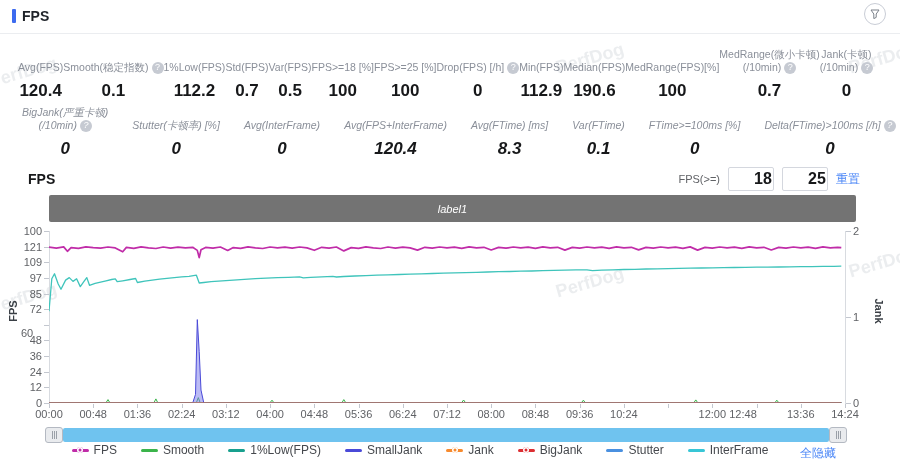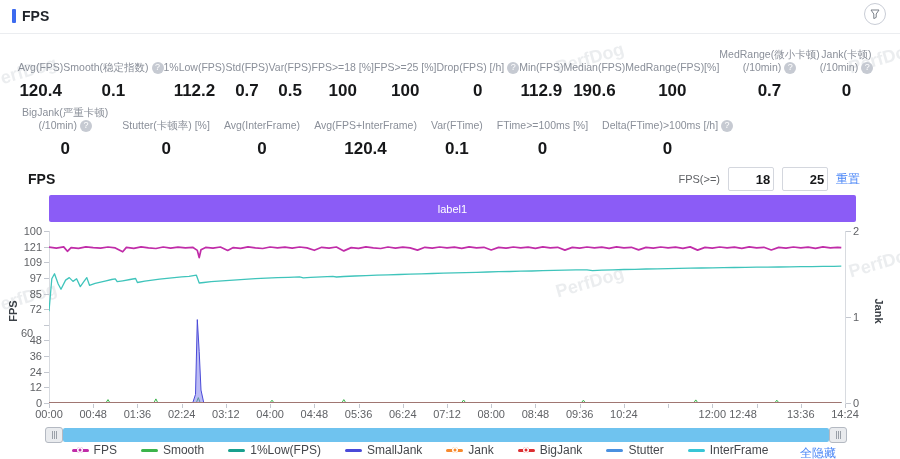--- a/index.html
+++ b/index.html
@@ -13,31 +13,31 @@
   .hdr-title { font-size:14px; font-weight:bold; color:#1f2329; }
   .hdr-divider { position:absolute; top:33px; left:0; width:900px; height:1px; background:#ebedf0; }
   .filter-btn { position:absolute; top:3px; left:864px; width:22px; height:22px; border:1px solid #c9cdd6; border-radius:50%; background:#fff; display:flex; align-items:center; justify-content:center; cursor:pointer; }
 
   
   .wm { position:absolute; font-size:18px; color:rgba(130,140,155,0.16); transform:rotate(-16deg); font-weight:bold; pointer-events:none; white-space:nowrap; }
 
   
   .stats-row { position:absolute; display:flex; align-items:flex-end; }
   .stats-row1 { top:48px; left:18px; width:844px; justify-content:space-between; }
-  .stats-row2 { top:106px; left:22px; gap:14px; }
+  .stats-row2 { top:106px; left:22px; gap:24px;font-style:italic; }
   .stat { display:flex; flex-direction:column; align-items:center; }
   .stat-label { font-size:10.5px; color:#8a8f99; line-height:13px; text-align:center; white-space:nowrap; display:flex; align-items:center; justify-content:center; }
   .stat-value { font-size:17px; font-weight:bold; color:#17181a; margin-top:7px; text-align:center; }
   .help-icon { display:inline-flex; width:12px; height:12px; border-radius:50%; background:#c6cad2; color:#fff; font-size:9px; align-items:center; justify-content:center; margin-left:3px; flex:0 0 auto; }
 
   
   .sec-title { position:absolute; top:171px; left:28px; font-size:14px; font-weight:bold; color:#17181a; }
   .sec-controls { position:absolute; top:167px; left:620px; width:240px; display:flex; align-items:center; justify-content:flex-end; gap:8px; }
   .fps-ge-label { font-size:11px; color:#606266; }
-  .th-input { width:46px; height:24px; border:1px solid #d4d7de; border-radius:2px; text-align:center; font-size:13px; font-weight:bold; color:#17181a; font-family:"Liberation Sans",sans-serif;padding-left:24px; }
+  .th-input { width:46px; height:24px; border:1px solid #d4d7de; border-radius:2px; text-align:center; font-size:16px; font-weight:bold; color:#17181a; font-family:"Liberation Sans",sans-serif;padding-left:24px; }
   .reset-link { font-size:12px; color:#4a86f7; cursor:pointer; text-decoration:none; }
 
   
   .label-bar { position:absolute; top:195px; left:49px; width:807px; height:27px; background:#e8596c; border-radius:2px; display:flex; align-items:center; justify-content:center; }
   .label-bar span { color:#fff; font-size:11px; }
 
   
   .axis-line { position:absolute; background:#d8dbe0; }
   .ytick { position:absolute; font-size:11px; color:#606266; text-align:right; width:30px; }
   .ytick-dash { position:absolute; width:5px; height:1px; background:#c3c7cf; }
@@ -199,20 +199,26 @@
         <div class="stat-value">0</div>
       </div>
       <div class="stat">
         <div class="stat-label">
           <span>Avg(FPS+InterFrame)</span>
         </div>
         <div class="stat-value">120.4</div>
       </div>
       <div class="stat">
         <div class="stat-label">
+          <span>Avg(FTime) [ms]</span>
+        </div>
+        <div class="stat-value">8.3</div>
+      </div>
+      <div class="stat">
+        <div class="stat-label">
           <span>Var(FTime)</span>
         </div>
         <div class="stat-value">0.1</div>
       </div>
       <div class="stat">
         <div class="stat-label">
           <span>FTime&gt;=100ms [%]</span>
         </div>
         <div class="stat-value">0</div>
       </div>
@@ -226,21 +232,21 @@
     </div>
 
   <div class="sec-title">FPS</div>
   <div class="sec-controls">
     <span class="fps-ge-label">FPS(&gt;=)</span>
     <input class="th-input" value="18" style="">
     <input class="th-input" value="25" style="">
     <a class="reset-link">重置</a>
   </div>
 
-  <div class="label-bar" id="label-bar" style="background: #8b5cf6;">
+  <div class="label-bar" id="label-bar" style="background: #737373; font-style: italic;">
     <span>label1</span>
   </div>
 
   <div class="yaxis-title">FPS</div>
   <div class="raxis-title">Jank</div>
   <div class="axis-line" style="top:231px; left:49px; width:1px; height:173px;"></div>
   <div class="axis-line" style="top:231px; left:845px; width:1px; height:173px;"></div>
   <div id="ticks-host">
       <div class="ytick" style="top:225px; left:12px;">100</div>
       <div class="ytick-dash" style="top:231px; left:44px;"></div>

